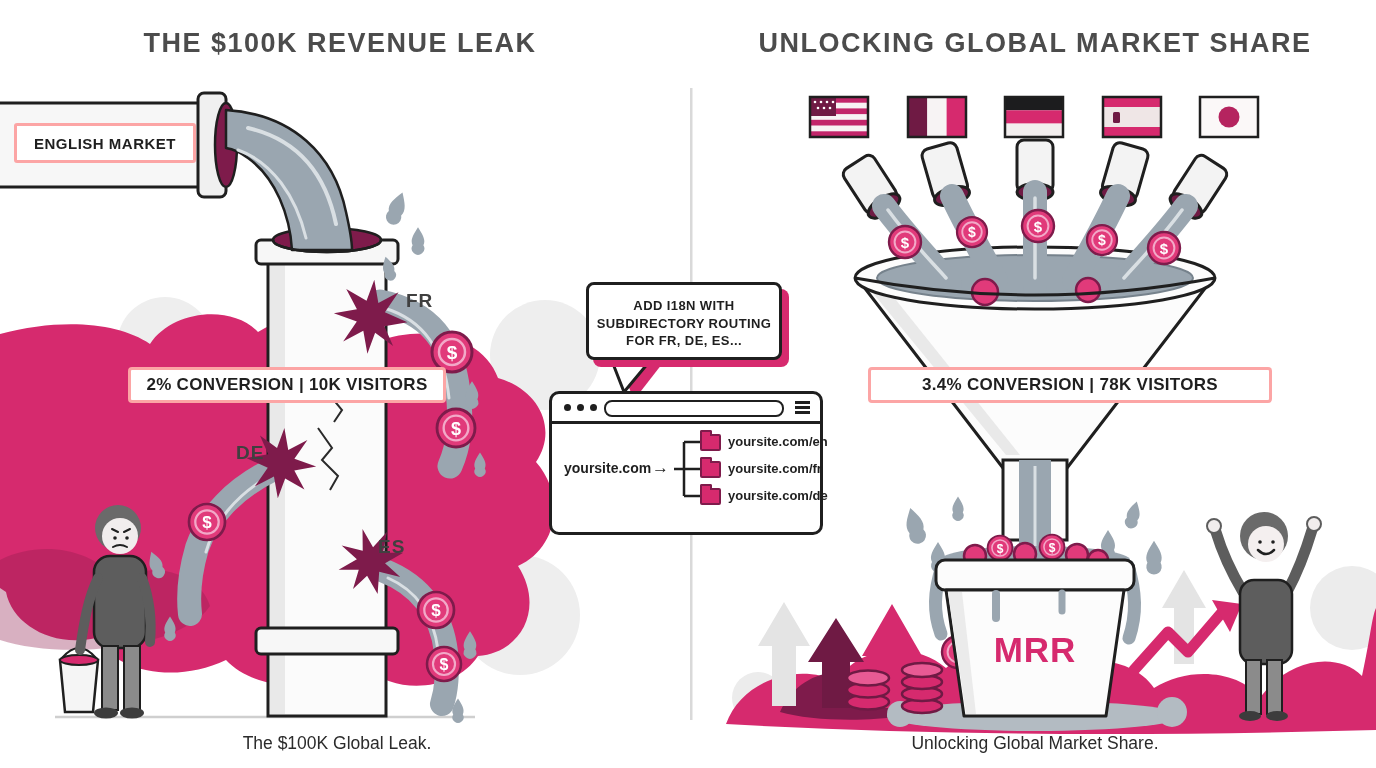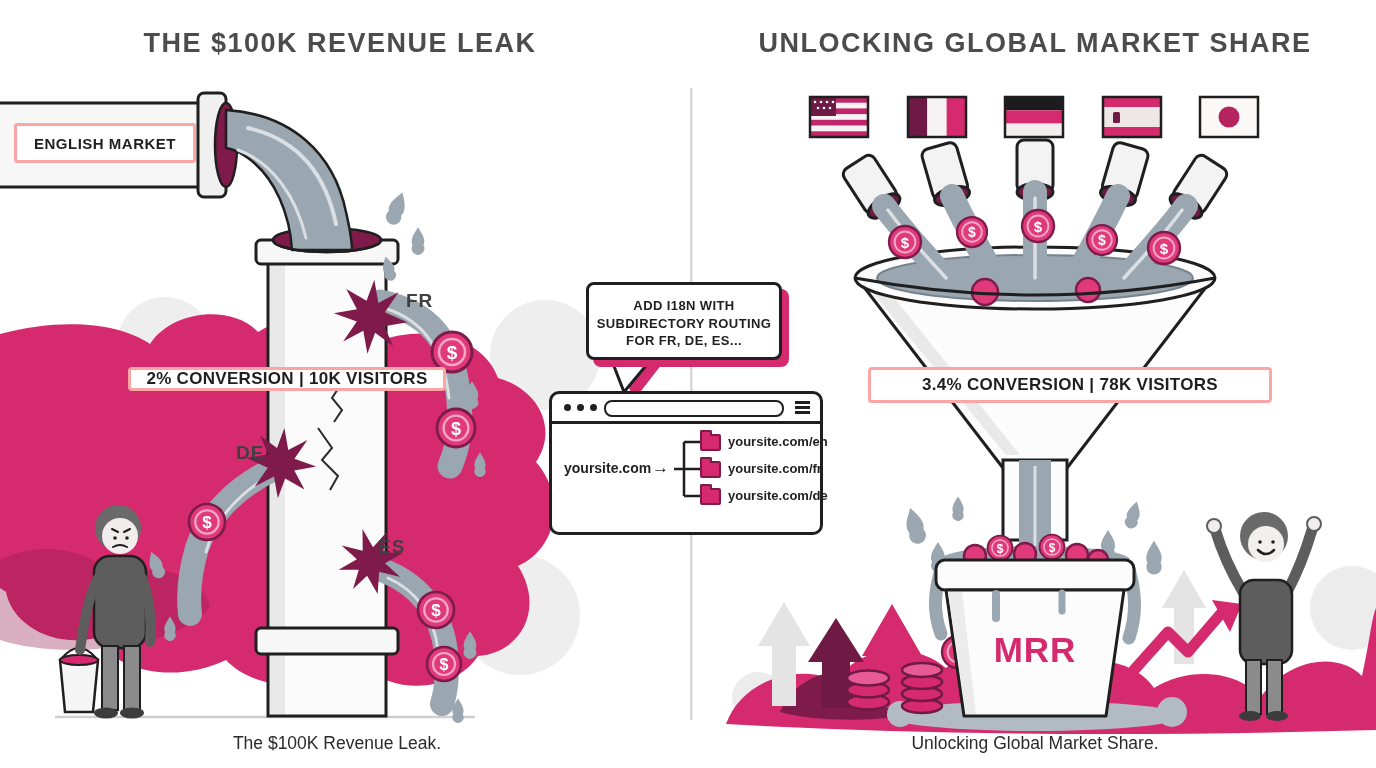--- a/index.html
+++ b/index.html
@@ -300,21 +300,21 @@
   <g>
     <polygon points="618,360 662,364 634,400" fill="#d62a6e"></polygon>
     <polygon points="610,356 654,356 624,392" fill="#ffffff" stroke="#1f1f1f" stroke-width="3" stroke-linejoin="round"></polygon>
   </g>
 </svg>
 
 <div class="t title" style="left:40px;top:28px;width:600px;">THE $100K REVENUE LEAK</div>
 <div class="t title" style="left:735px;top:28px;width:600px;">UNLOCKING GLOBAL MARKET SHARE</div>
 
 <div class="t boxlab pipelab" style="left:14px;top:123px;width:182px;height:40px;">ENGLISH MARKET</div>
-<div class="t boxlab stats" style="left:128px;top:367px;width:318px;height:24px;">2% CONVERSION | 10K VISITORS</div>
+<div class="t boxlab stats" style="left:128px;top:367px;width:318px;height:36px;">2% CONVERSION | 10K VISITORS</div>
 <div class="t boxlab stats" style="left:868px;top:367px;width:404px;height:36px;">3.4% CONVERSION | 78K VISITORS</div>
 
 <div class="t leak" style="left:406px;top:290px;">FR</div>
 <div class="t leak" style="left:236px;top:442px;">DE</div>
 <div class="t leak" style="left:378px;top:536px;">ES</div>
 
 <div class="t bubble" style="left:586px;top:282px;">
   <div>ADD I18N WITH</div>
   <div>SUBDIRECTORY ROUTING</div>
   <div>FOR FR, DE, ES...</div>
@@ -346,16 +346,16 @@
     <span>yoursite.com/fr</span>
   </div>
   <div class="routerow" style="top:94px;">
     <span class="folder"></span>
     <span>yoursite.com/de</span>
   </div>
 </div>
 
 <div class="t mrr" style="left:975px;top:630px;">MRR</div>
 
-<div class="t caption" style="left:137px;top:733px;">The $100K Revenue Leak.</div>
+<div class="t caption" style="left:137px;top:733px;">The $100K Global Leak.</div>
 <div class="t caption" style="left:835px;top:733px;">Unlocking Global Market Share.</div>
 
 </div>
 
 </body></html>

